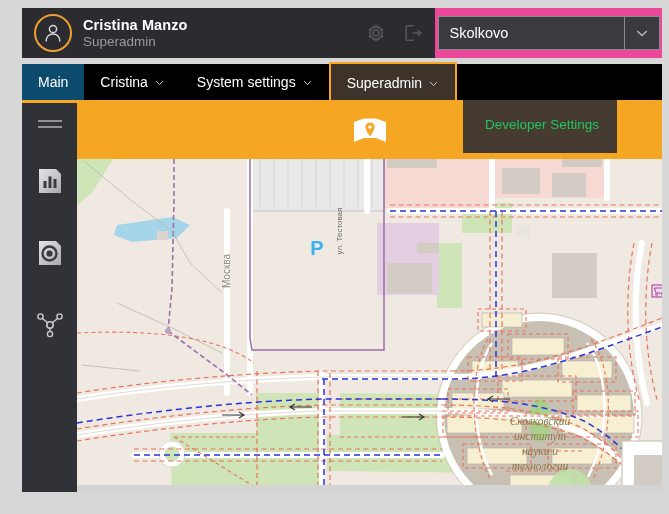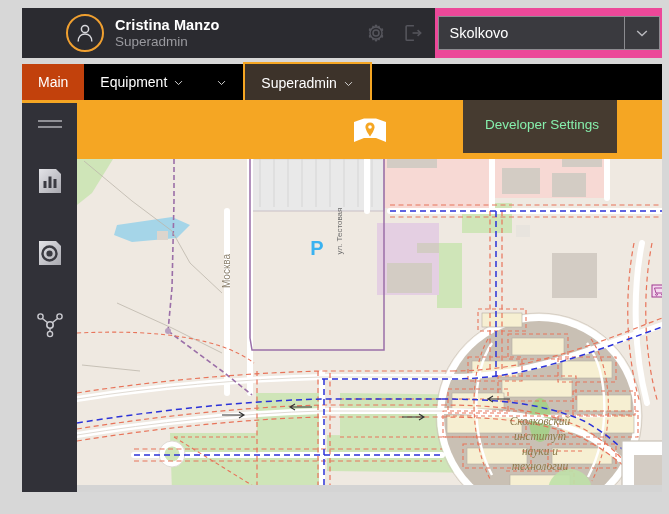--- a/index.html
+++ b/index.html
@@ -20,21 +20,20 @@
   }
 
   
   .header {
     position: absolute;
     left: 22px; top: 8px;
     width: 640px; height: 50px;
     background: #2b2b30;
     display: flex;
     box-sizing: border-box;
-    padding-left: 32px;
   }
   .header-left {
     display: flex;
     align-items: center;
     flex: 1 1 auto;
     height: 100%;
     padding-left: 12px;
     box-sizing: border-box;
   }
   .avatar {
@@ -135,21 +134,21 @@
     gap: 6px;
     padding: 0 16px;
     color: #ffffff;
     font-size: 14px;
     cursor: pointer;
     white-space: nowrap;
     box-sizing: border-box;
     position: relative;
   }
   .nav-item.active {
-    background: #c2410c;
+    background: #0c4a6e;
   }
   .nav-item.open {
     background: #3d332a;
     border: 2px solid #f5a623;
     border-bottom: none;
     margin-top: -2px;
     padding-top: 2px;
     z-index: 6;
   }
   .nav-caret { display:flex; align-items:center; color:#d8d8d8; }
@@ -170,21 +169,21 @@
     top: 100px;
     width: 158px;
     background: #463b30;
     border: 2px solid #f5a623;
     border-top: none;
     box-sizing: border-box;
     z-index: 10;
     padding: 10px 0 14px 0;
   }
   .dropdown-item {
-    color: #86efac;
+    color: #22c55e;
     font-size: 13.5px;
     padding: 7px 12px 7px 22px;
     cursor: pointer;
     white-space: nowrap;
   }
 
   
   .content {
     position: absolute;
     left: 22px; top: 103px;
@@ -288,28 +287,29 @@
         </div>
       </div>
     </div>
   </div>
 
   <div class="navbar">
     <div class="nav-item active">
       <span>Main</span>
     </div>
     <div class="nav-item">
-      <span>Equipment</span>
+      <span>Cristina</span>
       <span class="nav-caret">
         <svg width="11" height="11" viewBox="0 0 16 16">
           <path d="M3 6 L8 11 L13 6" fill="none" stroke="#d8d8d8" stroke-width="1.4"></path>
         </svg>
       </span>
     </div>
     <div class="nav-item">
+      <span>System settings</span>
       <span class="nav-caret">
         <svg width="11" height="11" viewBox="0 0 16 16">
           <path d="M3 6 L8 11 L13 6" fill="none" stroke="#d8d8d8" stroke-width="1.4"></path>
         </svg>
       </span>
     </div>
     <div class="nav-item open">
       <span>Superadmin</span>
       <span class="nav-caret">
         <svg width="11" height="11" viewBox="0 0 16 16">

